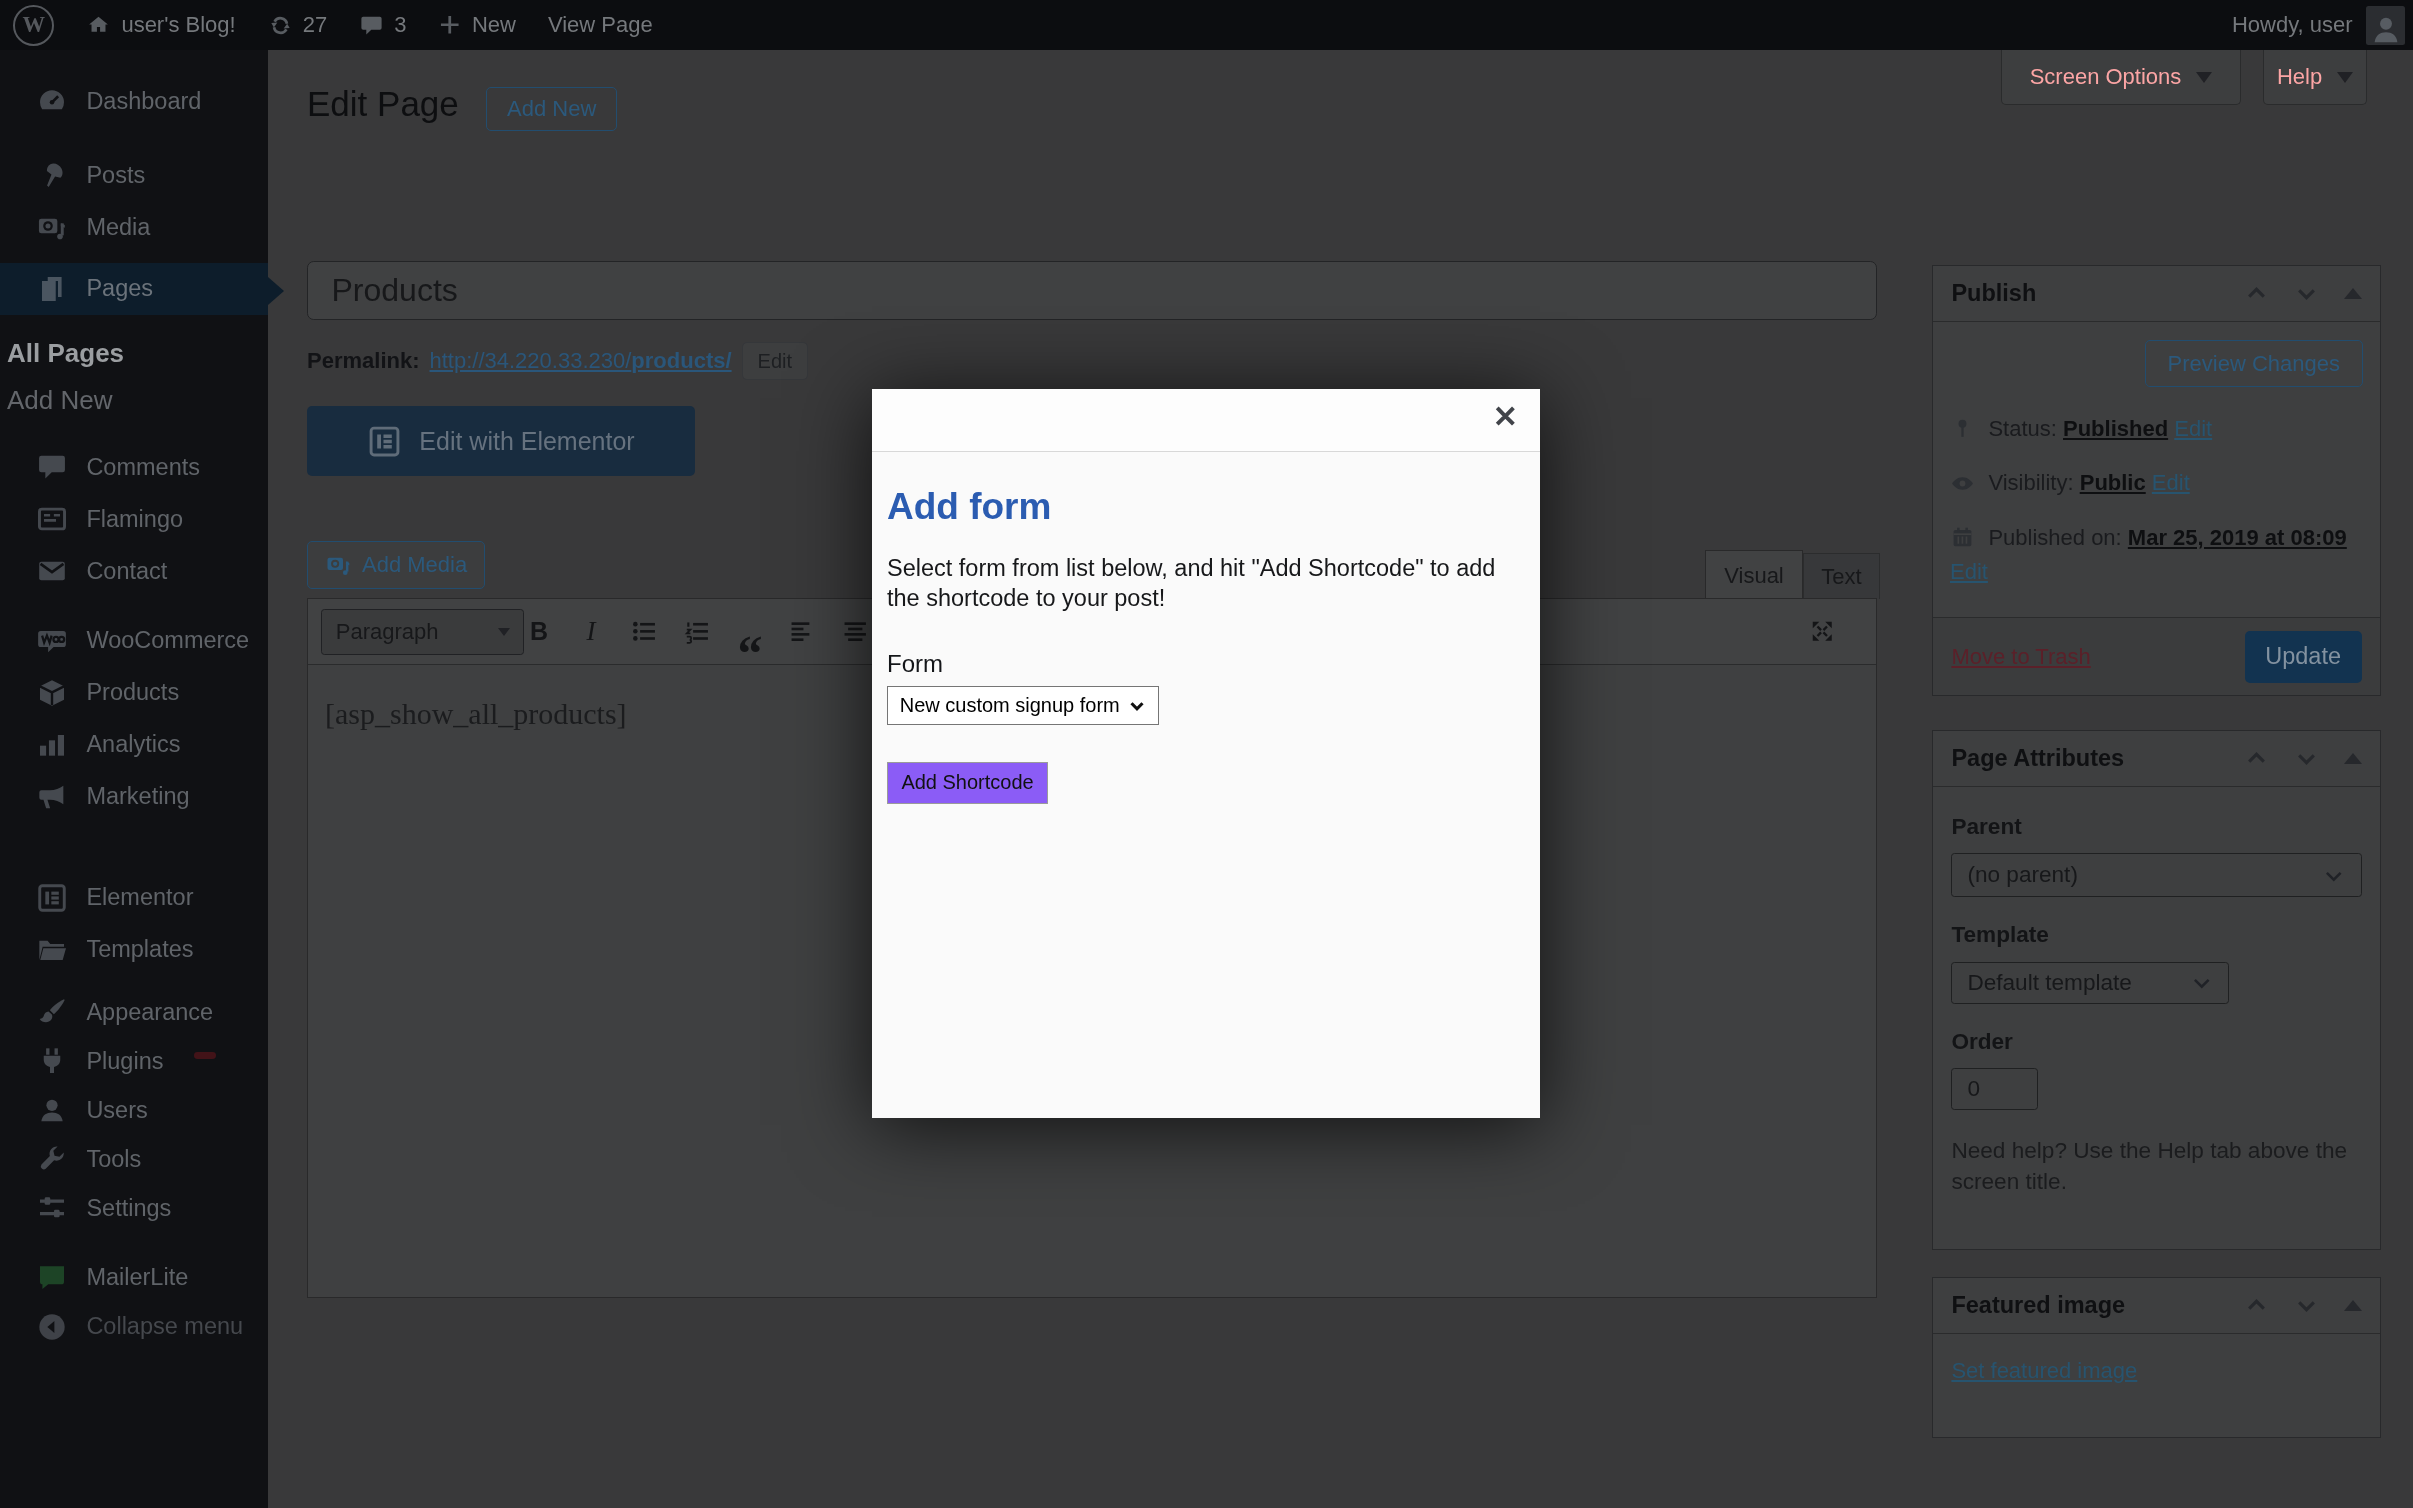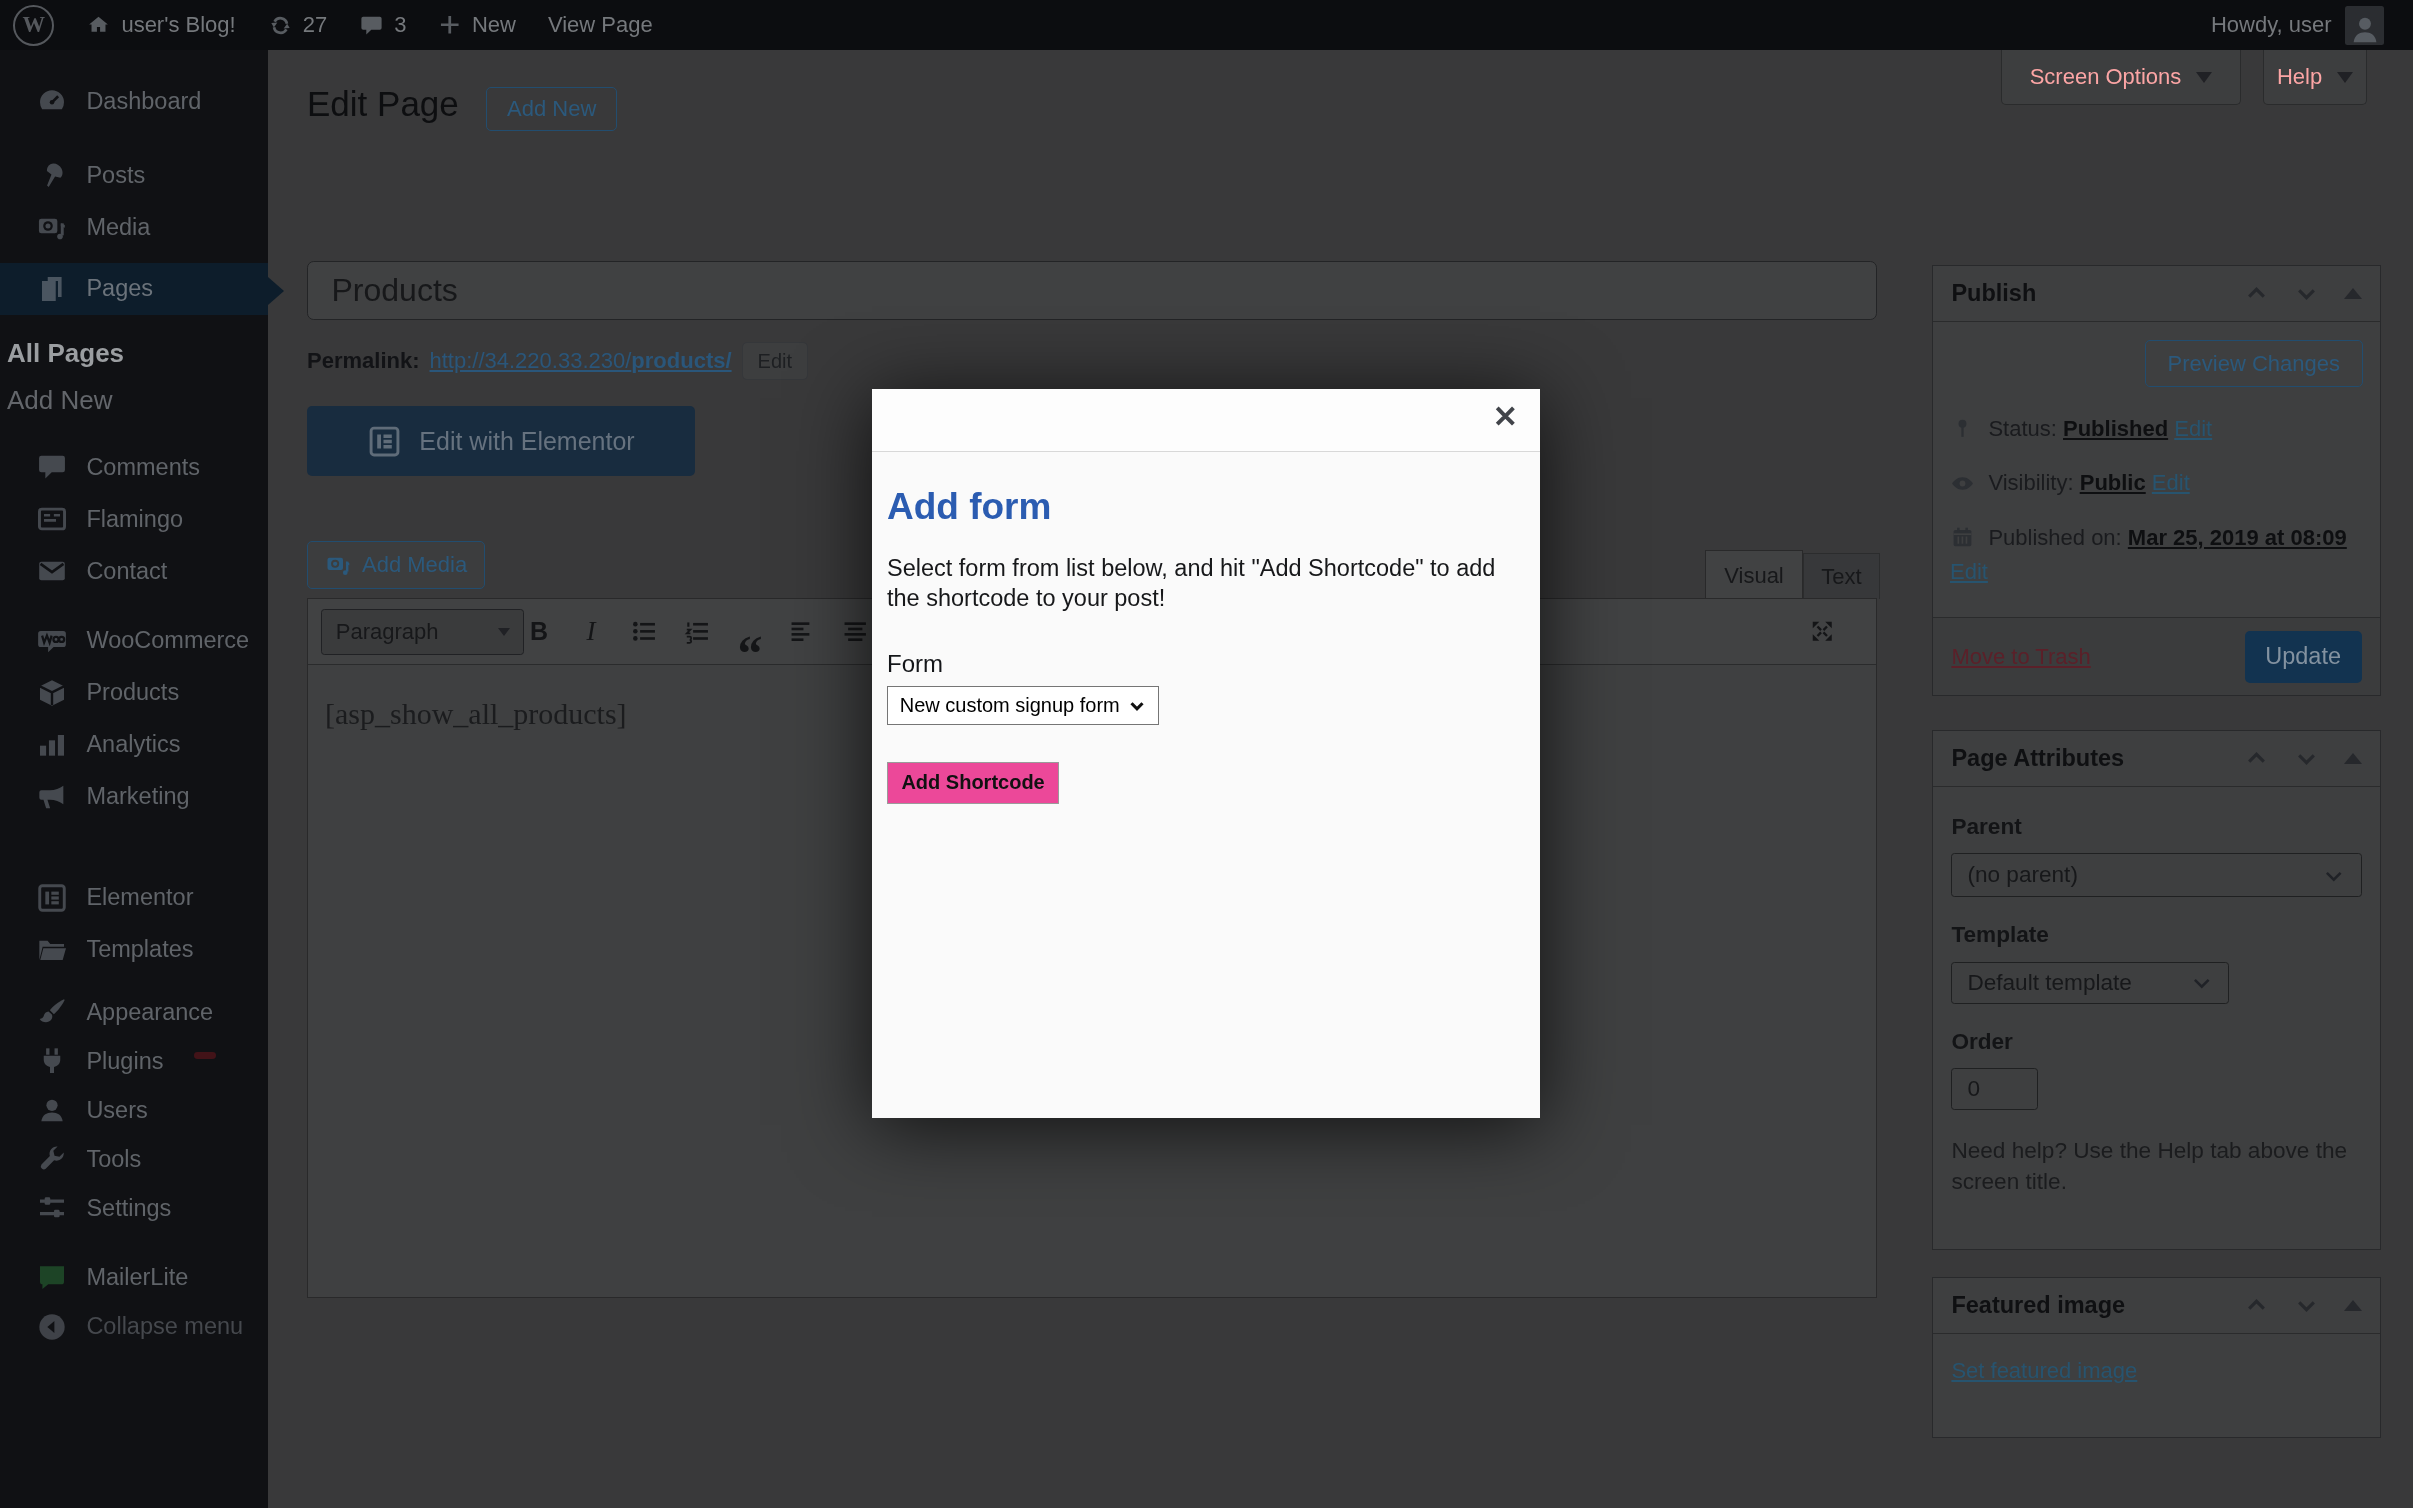--- a/index.html
+++ b/index.html
@@ -9,21 +9,21 @@
 
   
   .adminbar{position:absolute;top:0;left:0;right:0;height:50px;background:#0c0d10;
     display:flex;align-items:center;color:#75787c;font-size:22px;z-index:30;}
   .ab-left{display:flex;align-items:center;padding-left:13.4px;}
   .ab-item{display:flex;align-items:center;margin-right:32px;gap:10px;cursor:pointer;}
   .ab-icon{color:#585c61;}
   .wp-logo{width:37px;height:37px;border:2.5px solid #55585d;border-radius:50%;
     display:flex;align-items:center;justify-content:center;
     font-family:"Liberation Serif",serif;font-weight:bold;font-size:22.6px;color:#55585d;}
-  .ab-right{margin-left:auto;display:flex;align-items:center;gap:13.4px;padding-right:29px;}
+  .ab-right{margin-left:auto;display:flex;align-items:center;gap:13.4px;padding-right:8px;}
   .avatar{width:39px;height:39px;background:#2b2d31;border-radius:2.5px;overflow:hidden;
     display:flex;align-items:flex-end;justify-content:center;color:#575c62;}
 
   
   .sidebar{position:absolute;top:50px;left:0;bottom:0;width:268px;background:#101114;z-index:20;}
   .menu{list-style:none;margin:0;padding:25px 0 0 0;}
   .mi{height:52px;display:flex;align-items:center;gap:18.4px;padding-left:36px;
     font-size:23.5px;color:#606469;cursor:pointer;position:relative;}
   .mi .nav-ic{width:32px;height:32px;color:#45494f;flex:0 0 32px;}
   .mi.h58{height:49px;}
@@ -128,22 +128,22 @@
     box-shadow:0 8.4px 75px rgba(0,0,0,0.75);z-index:40;}
   .modal-head{height:62px;background:#fdfdfd;border-bottom:0.8px solid #d8d8d8;position:relative;}
   .modal-close{position:absolute;right:22px;top:10px;font-size:30px;font-weight:bold;color:#41444a;cursor:pointer;}
   .modal-body{padding:22px 17px 0 15px;}
   .modal-title{font-size:37px;font-weight:bold;color:#2b5cb1;margin:11.7px 0 0 0;}
   .modal-desc{margin-top:25px;font-size:23.5px;color:#17181a;line-height:30px;max-width:627px;}
   .modal-formlabel{margin-top:37px;font-size:24px;color:#141619;}
   .modal-select{margin-top:8.4px;width:272px;height:39px;background:#ffffff;border:0.8px solid #757575;
     box-sizing:border-box;display:flex;align-items:center;padding:0 10px 0 11.7px;font-size:20px;color:#000;cursor:pointer;}
   .modal-select .vchev{margin-left:auto;width:22px;height:22px;color:#111;}
-  .shortcode-btn{margin-top:37px;display:inline-block;border:0.8px solid #9a9a9a;background:#ec4899;
-    padding:8.4px 13.4px;font-size:20px;color:#111;cursor:pointer;font-weight:bold;}
+  .shortcode-btn{margin-top:37px;display:inline-block;border:0.8px solid #9a9a9a;background:#8b5cf6;
+    padding:8.4px 13.4px;font-size:20px;color:#111;cursor:pointer;}
 </style>
 </head>
 <body>
 
 <div id="screen">
 
   <div class="adminbar">
     <div class="ab-left">
       <div class="ab-item">
         <span class="wp-logo">W</span>

